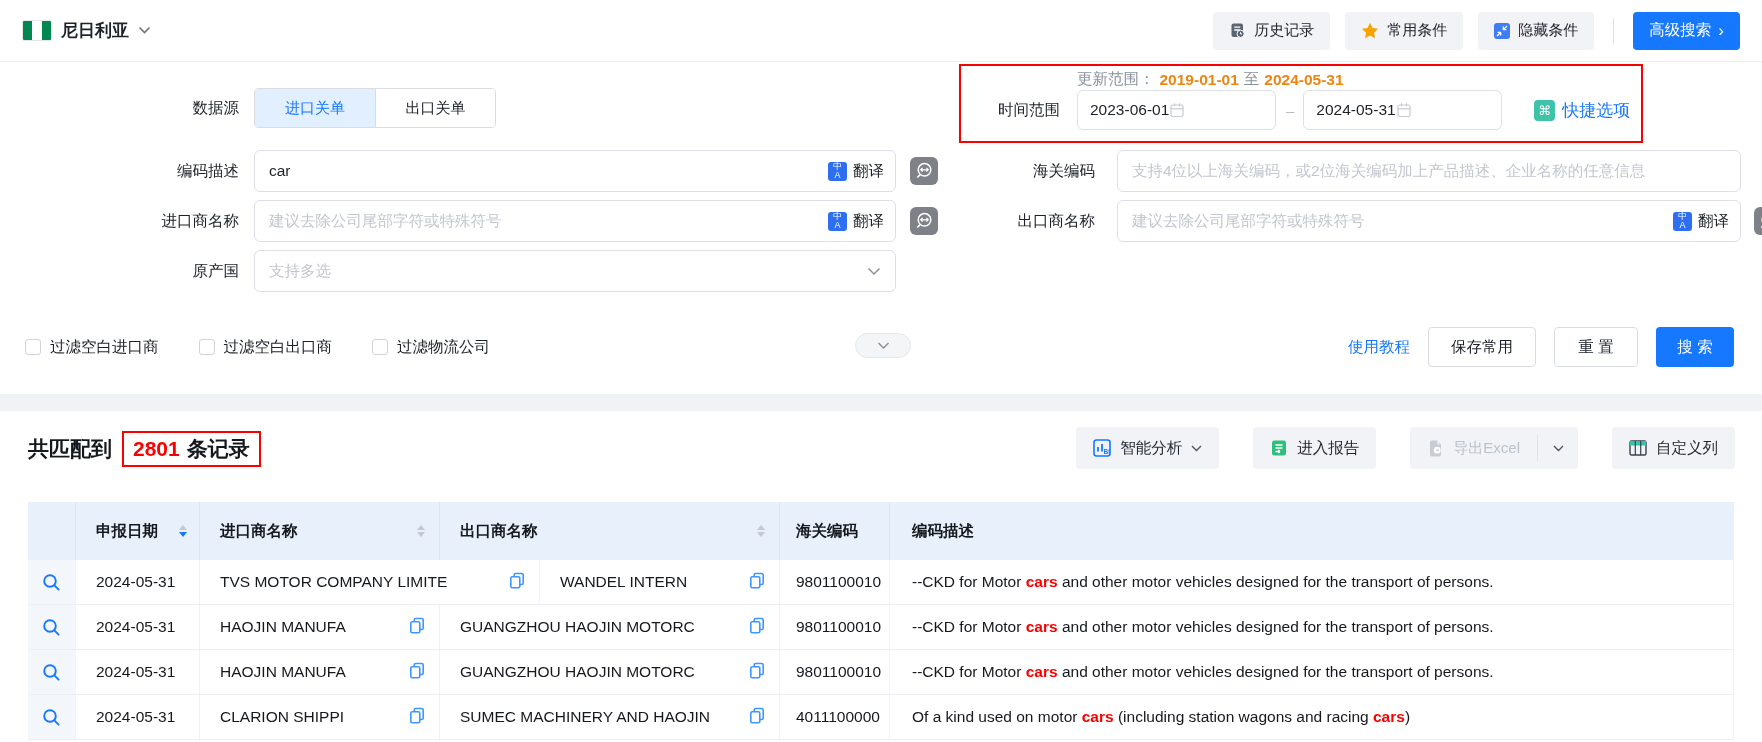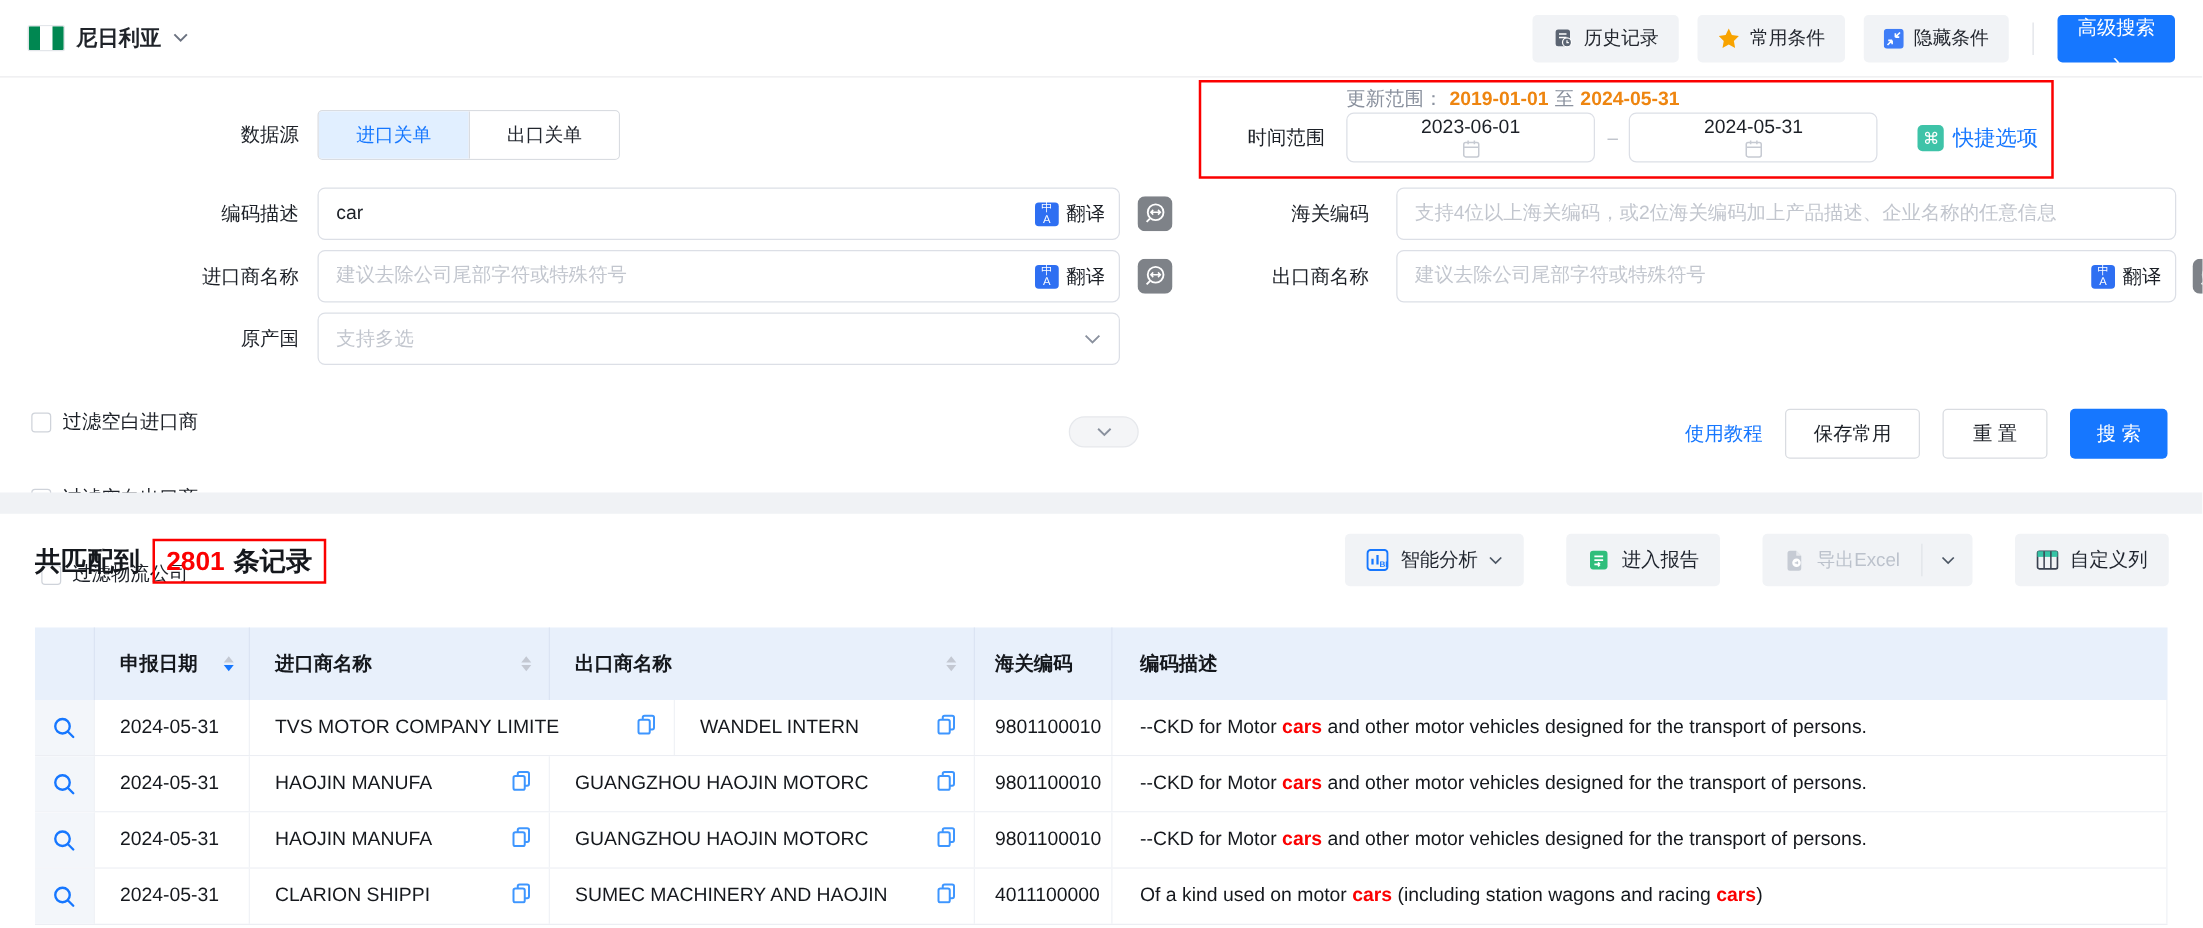--- a/index.html
+++ b/index.html
@@ -8,39 +8,39 @@
 
   
   .topbar { position:absolute; left:0; top:0; width:1762px; height:62px; border-bottom:1px solid #ececee; display:flex; align-items:center; padding:0 22px; background:#fff; }
   .country { display:flex; align-items:center; gap:9px; cursor:pointer; }
   .flag { width:30px; height:21px; display:flex; border:1px solid #e3e6ea; border-radius:2px; overflow:hidden; }
   .flag i { flex:1; } .flag i:nth-child(1),.flag i:nth-child(3){ background:#008751; } .flag i:nth-child(2){ background:#fff; }
   .country-name { font-size:17px; font-weight:700; color:#1f2329; }
   .topbar-right { margin-left:auto; display:flex; align-items:center; gap:15px; }
   .tb-btn { height:38px; background:#f1f3f6; border:none; border-radius:4px; padding:0 16px; display:flex; align-items:center; gap:8px; font-size:15px; color:#22262e; font-family:inherit; cursor:pointer; }
   .vdiv { width:1px; height:26px; background:#dfe2e8; margin:0 4px; }
-  .btn-primary { height:38px; background:#1677ff; color:#fff; border:none; border-radius:4px; padding:0 16px; display:flex; align-items:center; gap:7px; font-size:15.5px; font-family:inherit; cursor:pointer;flex-direction:column; }
+  .btn-primary { height:38px; background:#1677ff; color:#fff; border:none; border-radius:4px; padding:0 16px; display:flex; align-items:center; gap:7px; font-size:15.5px; font-family:inherit; cursor:pointer; }
   .adv-arrow { font-size:17px; line-height:1; }
 
   
   .form-label { width:195px; text-align:right; color:#1c2027; font-size:15.5px; flex:none; }
   .row { position:absolute; display:flex; align-items:center; height:42px;margin-left:44px; }
   .row-ds { left:0; top:88px; height:40px; }
   .tab-group { margin-left:15px; display:flex; border:1px solid #d9dce1; border-radius:4px; overflow:hidden; height:40px; }
   .tab { width:120px; display:flex; align-items:center; justify-content:center; font-size:15px; cursor:pointer; background:#fff; color:#22262e;font-family:Liberation Serif, serif; }
   .tab.active { background:#e1efff; color:#1677ff; }
   .tab + .tab { border-left:1px solid #d9dce1; }
 
   .red-box { position:absolute; left:959px; top:64px; width:684px; height:79px; border:2px solid #fb0000; }
   .update-line { position:absolute; left:1077px; top:69px; display:flex; gap:5px; font-size:15.5px; align-items:center; }
   .muted { color:#8a919e; }
   .orange-date { color:#ee8510; font-weight:700; }
   .time-row { left:987px; top:90px; height:40px; position:absolute; display:flex; align-items:center; }
   .time-label { width:73px; text-align:right; font-size:15.5px; color:#1c2027; }
-  .date-input { width:199px; height:40px; border:1px solid #dcdfe6; border-radius:6px; margin-left:17px; padding:0 12px; display:flex; align-items:center; justify-content:center; background:#fff; cursor:pointer;flex-direction:column; }
+  .date-input { width:199px; height:40px; border:1px solid #dcdfe6; border-radius:6px; margin-left:17px; padding:0 12px; display:flex; align-items:center; justify-content:flex-start; background:#fff; cursor:pointer; }
   .date-input + .dash { margin:0 9px 0 10px; color:#b9bec7; }
   .date-val { font-size:15.5px; color:#1c2027; }
   .quick { display:flex; align-items:center; gap:7px; margin-left:32px; cursor:pointer; }
   .cmd-ic { width:21px; height:21px; border-radius:4px; background:#3ec3a8; color:#fff; display:flex; align-items:center; justify-content:center; font-size:13px; }
   .quick-txt { color:#1677ff; font-size:17px; }
 
   .row-l2 { left:0; top:150px; } .row-r2 { left:866px; top:150px; }
   .row-l3 { left:0; top:200px; } .row-r3 { left:866px; top:200px; }
   .row-l4 { left:0; top:250px; }
   .form-label-r { width:185px; text-align:right; color:#1c2027; font-size:15.5px; flex:none; }
@@ -49,21 +49,21 @@
   .inp { width:100%; height:100%; border:1px solid #dcdfe6; border-radius:6px; padding:0 90px 0 14px; font-size:15.5px; font-family:inherit; color:#1c2027; outline:none; background:#fff; }
   .inp.no-trans { padding-right:14px; }
   .inp::placeholder { color:#c2c6ce; }
   .trans { position:absolute; right:12px; top:0; height:100%; display:flex; align-items:center; gap:6px; cursor:pointer; }
   .trans-ic { width:19px; height:19px; border-radius:3px; background:#2e6ff2; color:#fff; font-size:9px; line-height:9px; display:flex; flex-direction:column; align-items:center; justify-content:center; }
   .trans-txt { font-size:15.5px; color:#1c2027; }
   .match-ic { width:28px; height:28px; margin-left:14px; flex:none; cursor:pointer; }
   .select { margin-left:15px; width:642px; height:42px; border:1px solid #dcdfe6; border-radius:6px; padding:0 14px; display:flex; align-items:center; justify-content:space-between; cursor:pointer; }
   .placeholder { color:#c2c6ce; font-size:15.5px; }
 
-  .checks { position:absolute; left:25px; top:327px; height:40px; display:flex; align-items:center; gap:40px;flex-direction:column; }
+  .checks { position:absolute; left:25px; top:327px; height:40px; display:flex; align-items:center; gap:40px; }
   .check-item { display:flex; align-items:center; gap:9px; cursor:pointer; }
   .cbox { width:16px; height:16px; border:1px solid #cfd3da; border-radius:3px; background:#fff; flex:none; }
   .check-txt { font-size:15.5px; color:#1c2027; }
   .pill { position:absolute; left:855px; top:333px; width:56px; height:25px; background:#f4f5f7; border:1px solid #e6e8ec; border-radius:13px; display:flex; align-items:center; justify-content:center; cursor:pointer; }
   .actions { position:absolute; right:28px; top:327px; height:40px; display:flex; align-items:center; gap:18px; }
   .link { color:#1677ff; font-size:15.5px; cursor:pointer; }
   .btn-plain { height:40px; border:1px solid #d9dce1; background:#fff; border-radius:4px; font-size:15.5px; color:#1c2027; font-family:inherit; cursor:pointer;text-align:center; }
   .w108{ width:108px; } .w84{ width:84px; }
   .btn-search { width:78px; height:40px; background:#1677ff; color:#fff; border:none; border-radius:4px; font-size:15.5px; font-family:inherit; cursor:pointer; }
 

